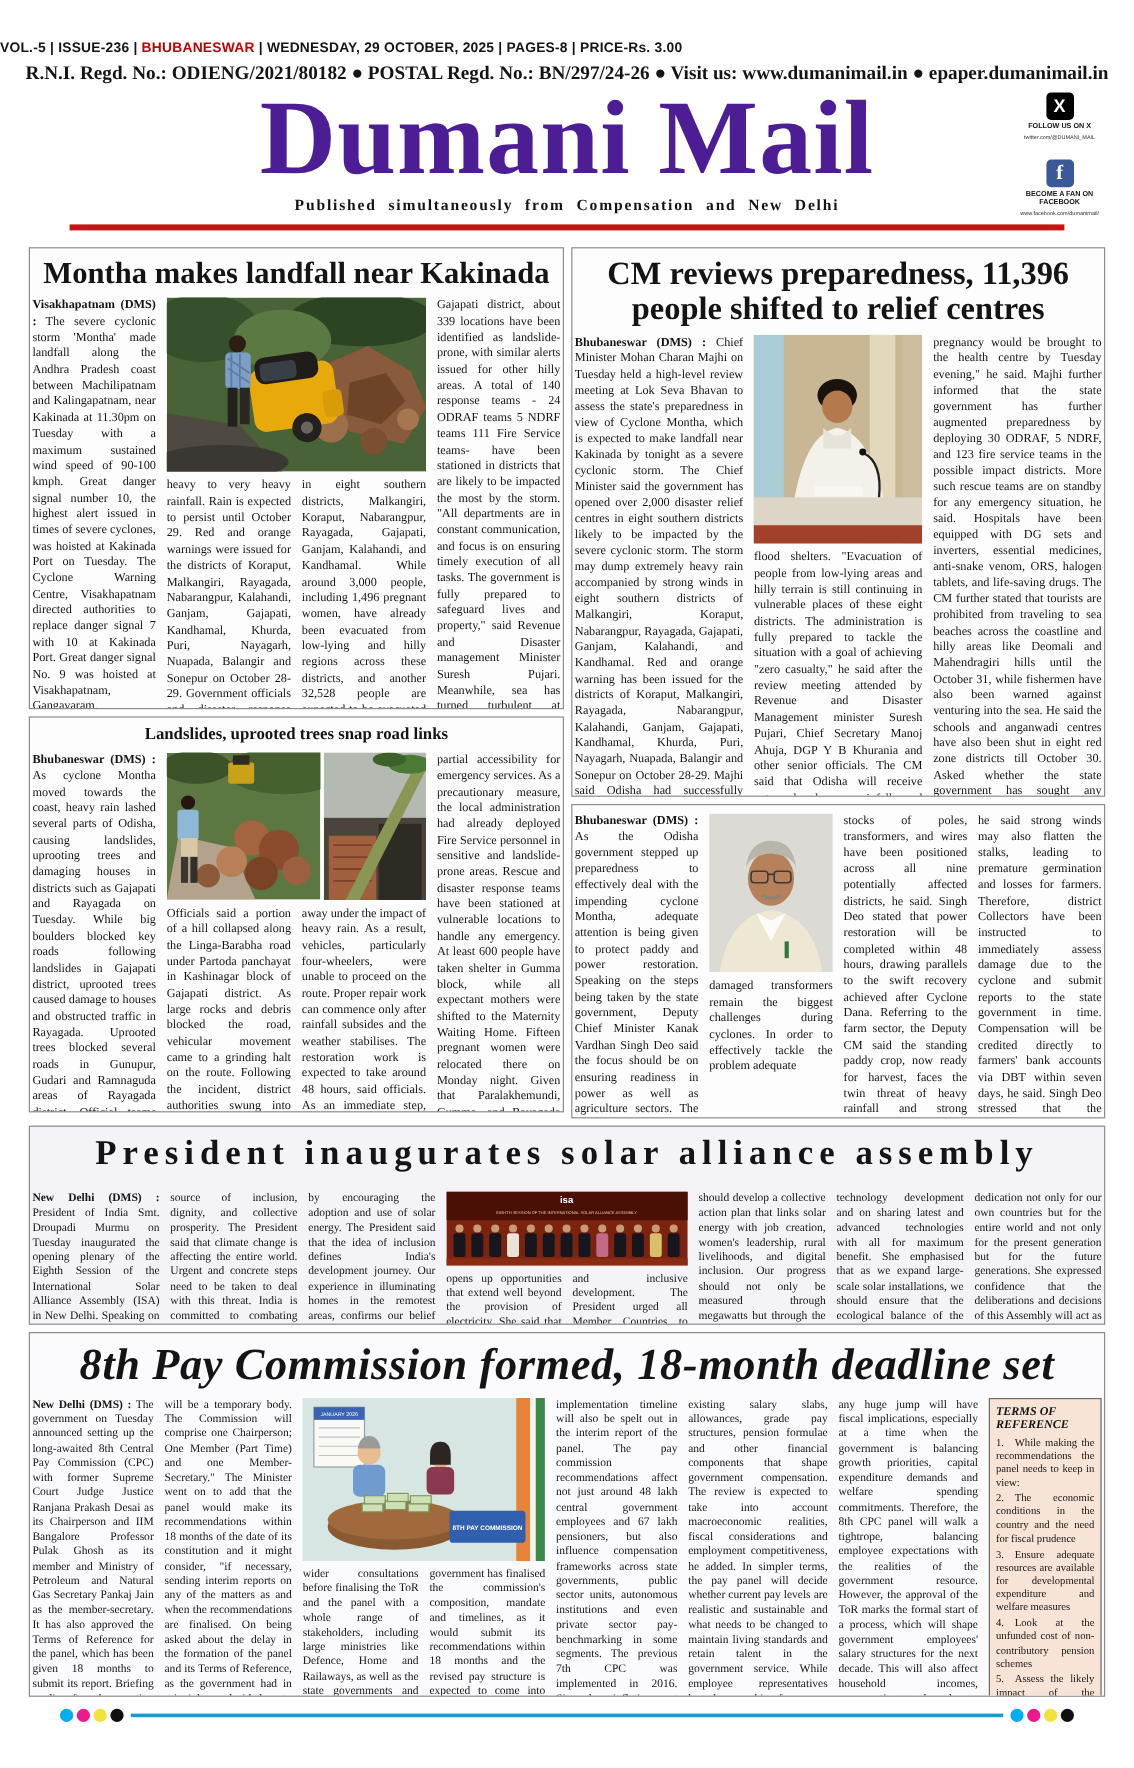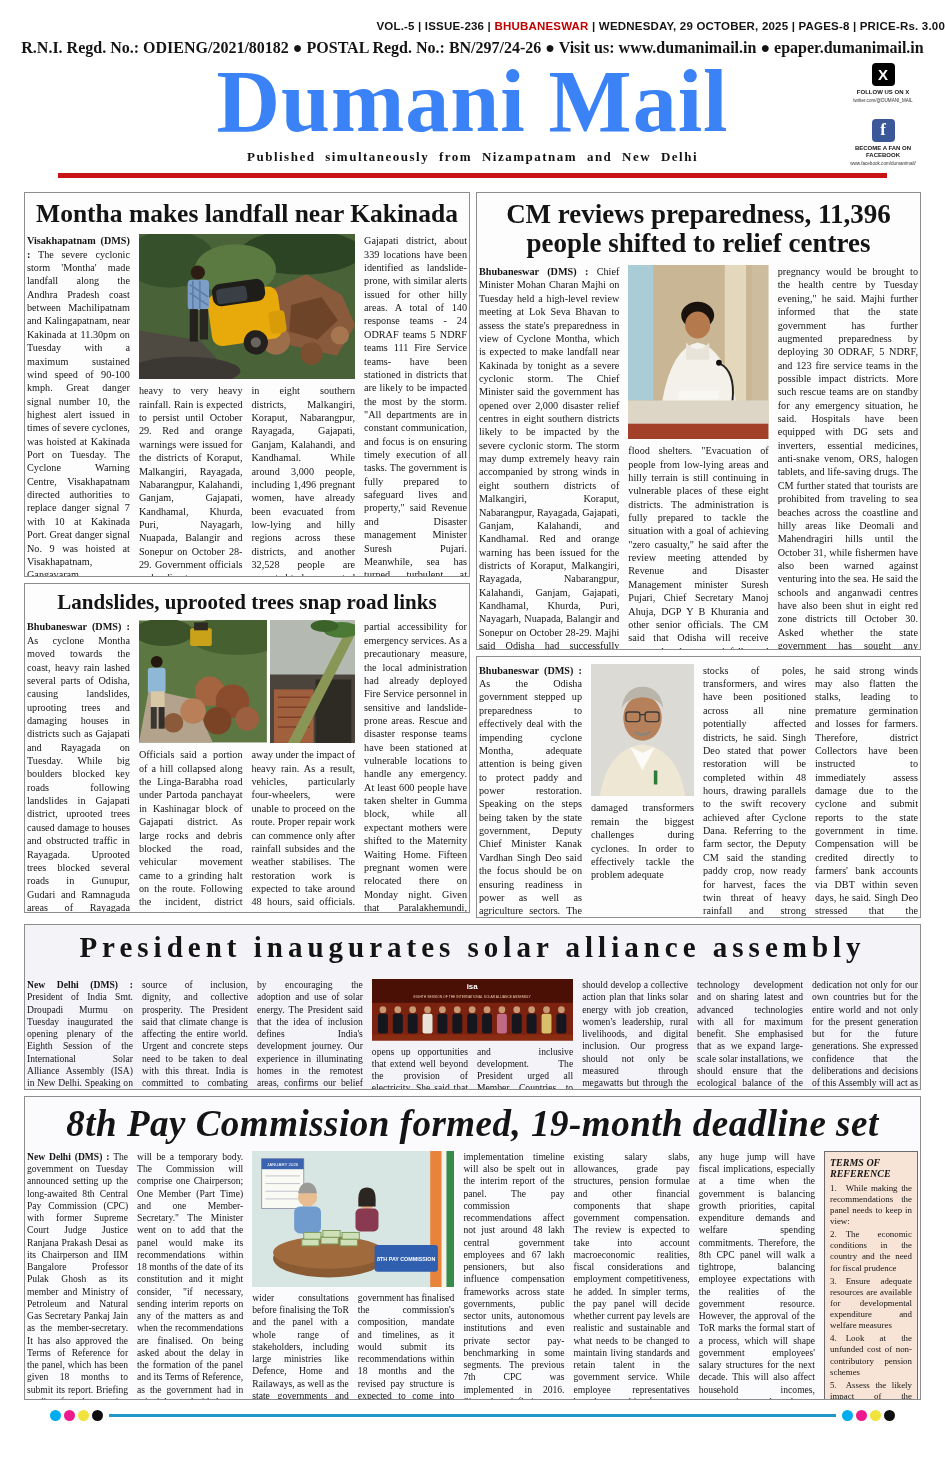--- a/index.html
+++ b/index.html
@@ -1,25 +1,25 @@
 <!DOCTYPE html>
 <html><head>
 <meta charset="utf-8">
 <style>
   *{box-sizing:border-box;margin:0;padding:0}
   html,body{background:#fff}
   body{width:945px;font-family:"Liberation Serif",serif;color:#141414}
   .page{position:relative;width:945px;height:1473px;background:#fff;overflow:hidden}
 
   
-  .infobar{padding-top:20px;text-align:right;font-family:"Liberation Sans",sans-serif;font-weight:bold;font-size:11.5px;letter-spacing:.2px}
+  .infobar{padding-top:34px;text-align:left;font-family:"Liberation Sans",sans-serif;font-weight:bold;font-size:11.5px;letter-spacing:.2px}
   .infobar .city{color:#c00000}
   .infobar2{margin-top:7px;text-align:center;font-family:Liberation Serif, serif;font-weight:bold;font-size:16px}
   .mastrow{position:relative;text-align:center}
-  .mast-title{font-family:"Liberation Serif",serif;font-weight:bold;color:#3b82f6;font-size:88px;line-height:1.02;letter-spacing:1px}
+  .mast-title{font-family:"Liberation Serif",serif;font-weight:bold;color:#4c1d95;font-size:88px;line-height:1.02;letter-spacing:1px}
   .tagline{margin-top:2px;text-align:center;font-weight:bold;font-size:13px;letter-spacing:1.5px;word-spacing:5px}
   .redrule{height:5px;background:#c81414;margin:8px 58px 0 58px}
   .social{position:absolute;right:26px;top:6px;width:72px;text-align:center;font-family:"Liberation Sans",sans-serif}
   .sicon{width:23px;height:23px;margin:0 auto;border-radius:4px;color:#fff;font-weight:bold;display:flex;align-items:center;justify-content:center;font-size:15px}
   .sicon.x{background:#000}
   .sicon.fb{background:#3b5998;font-family:"Liberation Serif",serif;font-size:17px}
   .slabel{font-size:6px;font-weight:bold;margin-top:3px;line-height:1.25}
   .surl{font-size:4.6px;color:#333;margin-top:1px}
   .sgap{height:16px}
 
@@ -35,21 +35,21 @@
   .col p, .colp{font-size:10.2px;line-height:1.31;text-align:justify}
   .dl{font-weight:bold}
   .ph{display:block;width:100%;height:auto;margin-bottom:5px}
   .mid .cols{margin-top:0}
 
   #a-montha{height:385px}
   #a-montha h2{font-size:25.5px}
   #a-cm{height:458px}
   #a-cm h2{font-size:27px}
   #a-land{height:330px}
-  #a-land h2{font-size:21px}
+  #a-land h2{font-size:14px}
   #a-power{height:262px}
   #a-power h2{font-size:16.8px}
   .f1{flex:1}.f105{flex:1.05}.f115{flex:1.15}.f19{flex:1.9}.f2{flex:2}.f21{flex:2.1}
 
   #a-solar{height:166px;margin-top:6px;background:#f4f3f8}
   #a-solar h2{font-size:29px;letter-spacing:5px;margin-bottom:16px}
   #a-solar .col p{font-size:9.6px;line-height:1.28}
 
   #a-pay{height:304px;margin-top:6px;background:#fbfbfd}
   #a-pay h2{font-size:37px;font-style:italic;letter-spacing:.5px}
@@ -84,21 +84,21 @@
       <div class="social">
         <div class="sicon x">X</div>
         <div class="slabel">FOLLOW US ON X</div>
         <div class="surl">twitter.com/@DUMANI_MAIL</div>
         <div class="sgap"></div>
         <div class="sicon fb">f</div>
         <div class="slabel">BECOME A FAN ON FACEBOOK</div>
         <div class="surl">www.facebook.com/dumanimail/</div>
       </div>
     </div>
-    <div class="tagline">Published simultaneously from Nizampatnam and New Delhi</div>
+    <div class="tagline">Published simultaneously from Compensation and New Delhi</div>
     <div class="redrule"></div>
   </header>
 
   <main>
     <div class="rowtop">
 
       <div class="vstack left">
 
         <section class="article" id="a-montha">
           <h2>Montha makes landfall near Kakinada</h2>
@@ -330,21 +330,21 @@
         <div class="col f1">
             <p>technology development and on sharing latest and advanced technologies with all for maximum benefit. She emphasised that as we expand large-scale solar installations, we should ensure that the ecological balance of the region is preserved as environment conservation is the very reason for turning to green energy. The President said that we should work with more</p>
           </div>
         <div class="col f1">
             <p>dedication not only for our own countries but for the entire world and not only for the present generation but for the future generations. She expressed confidence that the deliberations and decisions of this Assembly will act as a milestone in the production of solar energy which will contribute in building an inclusive and equitable world.</p>
           </div>
       </div>
     </section>
 
     <section class="article" id="a-pay">
-      <h2>8th Pay Commission formed, 19-month deadline set</h2>
+      <h2>8th Pay Commission formed, 18-month deadline set</h2>
       <div class="cols">
         <div class="col f1">
           <p><span class="dl">New Delhi (DMS) :</span> <span>The government on Tuesday announced setting up the long-awaited 8th Central Pay Commission (CPC) with former Supreme Court Judge Justice Ranjana Prakash Desai as its Chairperson and IIM Bangalore Professor Pulak Ghosh as its member and Ministry of Petroleum and Natural Gas Secretary Pankaj Jain as the member-secretary. It has also approved the Terms of Reference for the panel, which has been given 18 months to submit its report. Briefing media after the meeting of the Union Cabinet, chaired by Prime Minister Narendra Modi, Information Broadcasting Minister Ashwini Vaishnaw said, "The 8th Central Pay Commission</span></p>
         </div>
         <div class="col f105">
             <p>will be a temporary body. The Commission will comprise one Chairperson; One Member (Part Time) and one Member-Secretary." The Minister went on to add that the panel would make its recommendations within 18 months of the date of its constitution and it might consider, "if necessary, sending interim reports on any of the matters as and when the recommendations are finalised. On being asked about the delay in the formation of the panel and its Terms of Reference, as the government had in principle decided to constitute it in January this year, Vaishnaw said, "The Narendra Modi government has taken the decision in a record time, as it required</p>
           </div>
         <div class="mid f2">
           <svg class="ph" viewBox="0 0 211 142" xmlns="http://www.w3.org/2000/svg">
             <rect width="211" height="142" fill="#d7e6e2"></rect>

